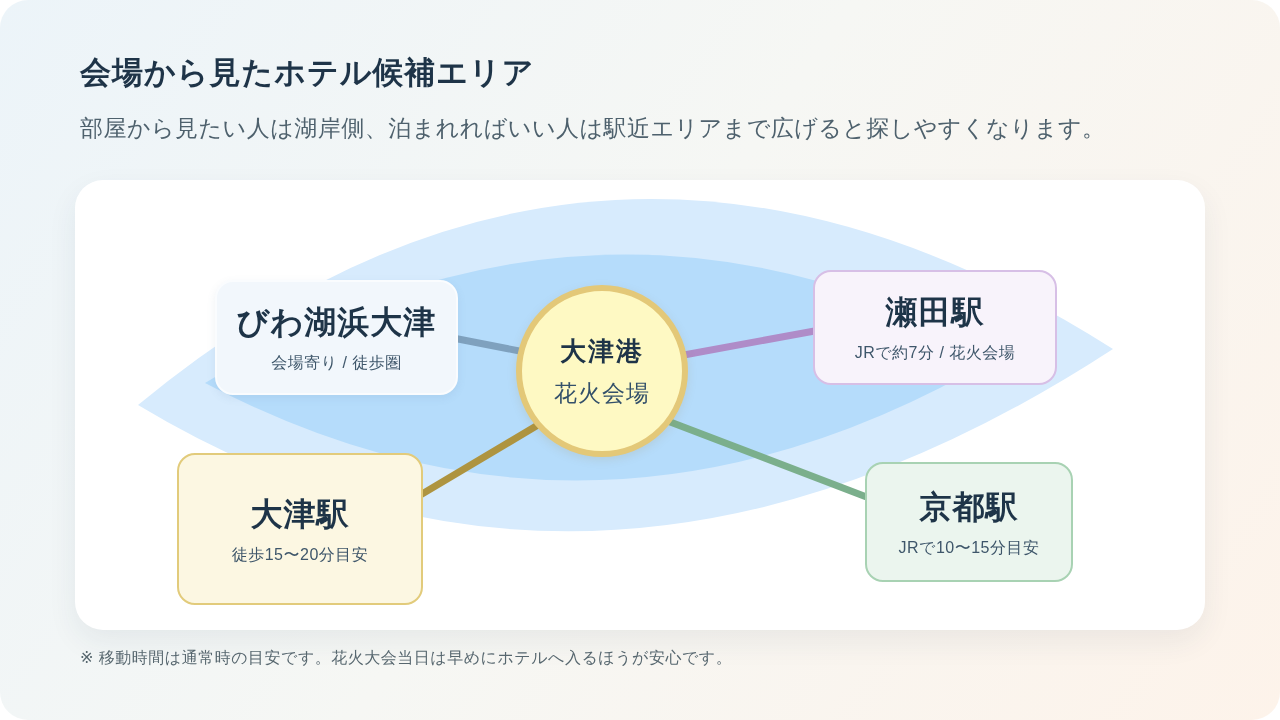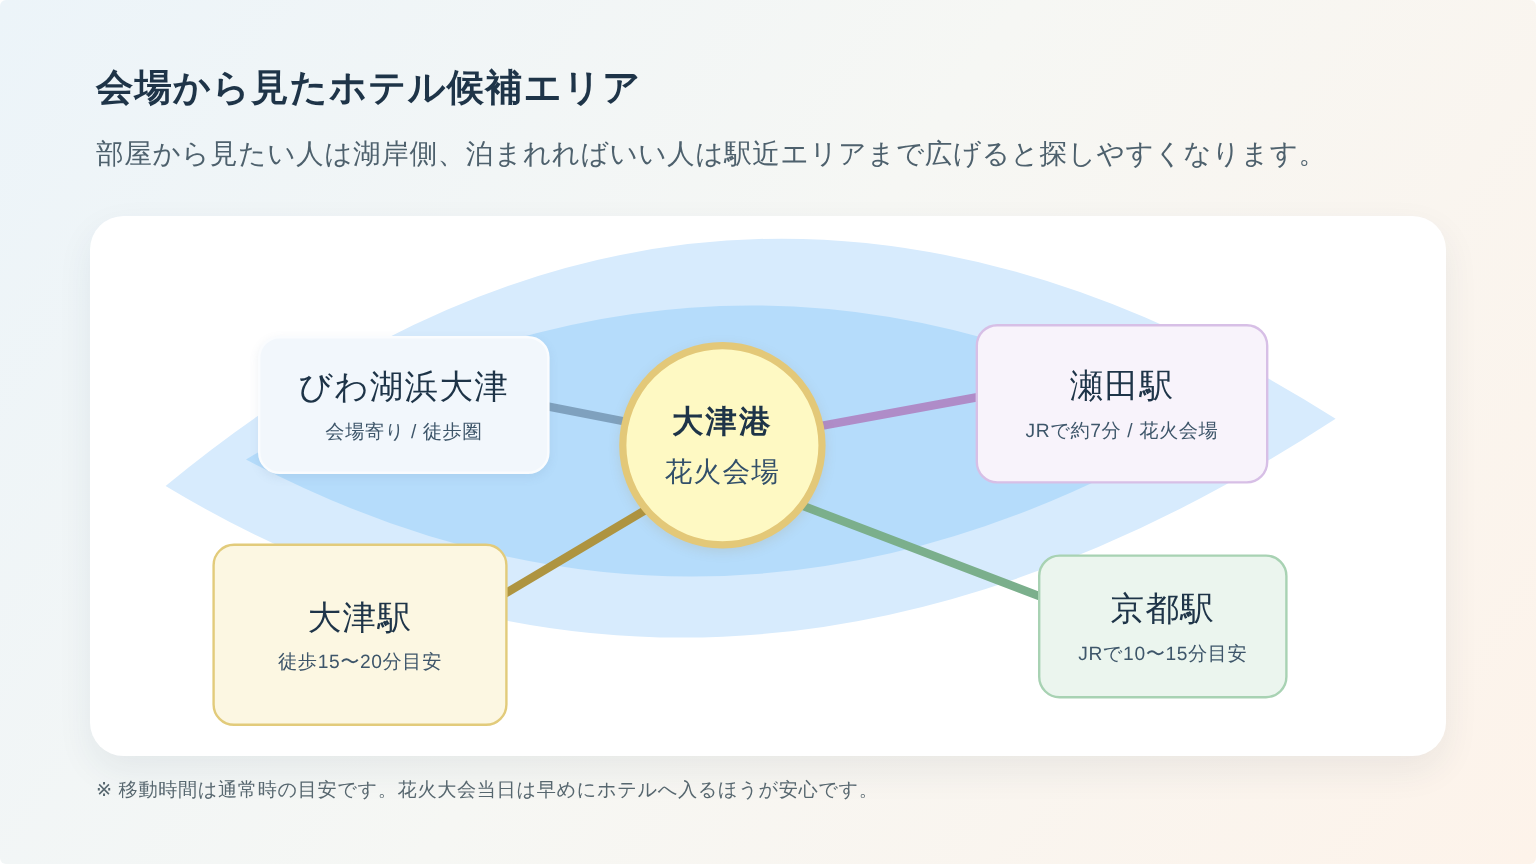--- a/index.html
+++ b/index.html
@@ -2,21 +2,21 @@
 <html lang="ja"><head>
 <meta charset="utf-8">
 <style>
   html,body{margin:0;padding:0;}
   body{
     width:1280px;height:720px;background:#ffffff;
     font-family:"Liberation Sans","DejaVu Sans",sans-serif;
     position:relative;overflow:hidden;
   }
   .slide{
-    position:absolute;inset:0;border-radius:5px;
+    position:absolute;inset:0;border-radius:28px;
     background:linear-gradient(125deg,#ECF4F9 0%,#F6F7F4 48%,#FDF3EA 100%);
   }
   .page-title{
     position:absolute;left:80px;top:52px;
     font-size:31px;font-weight:800;color:#1E3448;letter-spacing:1px;
   }
   .page-subtitle{
     position:absolute;left:80px;top:113px;
     font-size:23px;font-weight:500;color:#4E616D;letter-spacing:0.5px;
   }
@@ -25,24 +25,24 @@
     background:#FFFFFF;border-radius:28px;
     box-shadow:0 12px 30px rgba(30,60,90,0.07);
     overflow:hidden;
   }
   .lake-svg{position:absolute;left:0;top:0;width:1130px;height:450px;}
   .node{
     position:absolute;border-radius:18px;
     display:flex;flex-direction:column;align-items:center;justify-content:center;
     gap:8px;box-sizing:border-box;
   }
-  .node-title{font-size:28px;font-weight:400;color:#1E3448;letter-spacing:1px;}
+  .node-title{font-size:32px;font-weight:700;color:#1E3448;letter-spacing:1px;}
   .node-sub{font-size:16px;font-weight:500;color:#3E566A;letter-spacing:0.5px;}
   .node-hamaotsu{left:140px;top:100px;width:243px;height:115px;background:#F2F7FC;border:2px solid #FAFCFE;box-shadow:0 3px 8px rgba(90,120,150,0.10);}
-  .node-seta{left:738px;top:90px;width:244px;height:133px;background:#F8F3FB;border:2px solid #D7BFE6;}
+  .node-seta{left:738px;top:90px;width:244px;height:115px;background:#F8F3FB;border:2px solid #D7BFE6;}
   .node-otsu{left:102px;top:273px;width:246px;height:152px;background:#FCF7E2;border:2px solid #E2CB7B;}
   .node-kyoto{left:790px;top:282px;width:208px;height:120px;background:#EBF5EE;border:2px solid #A8D2B3;}
   .center-node{
     position:absolute;left:441px;top:105px;width:172px;height:172px;
     box-sizing:border-box;border-radius:50%;
     border:6px solid #E3C878;background:#fef9c3;
     display:flex;flex-direction:column;align-items:center;justify-content:center;gap:9px;
     box-shadow:0 3px 10px rgba(160,130,60,0.15);
   }
   .center-title{font-size:26px;font-weight:800;color:#1E3448;letter-spacing:2px;}

